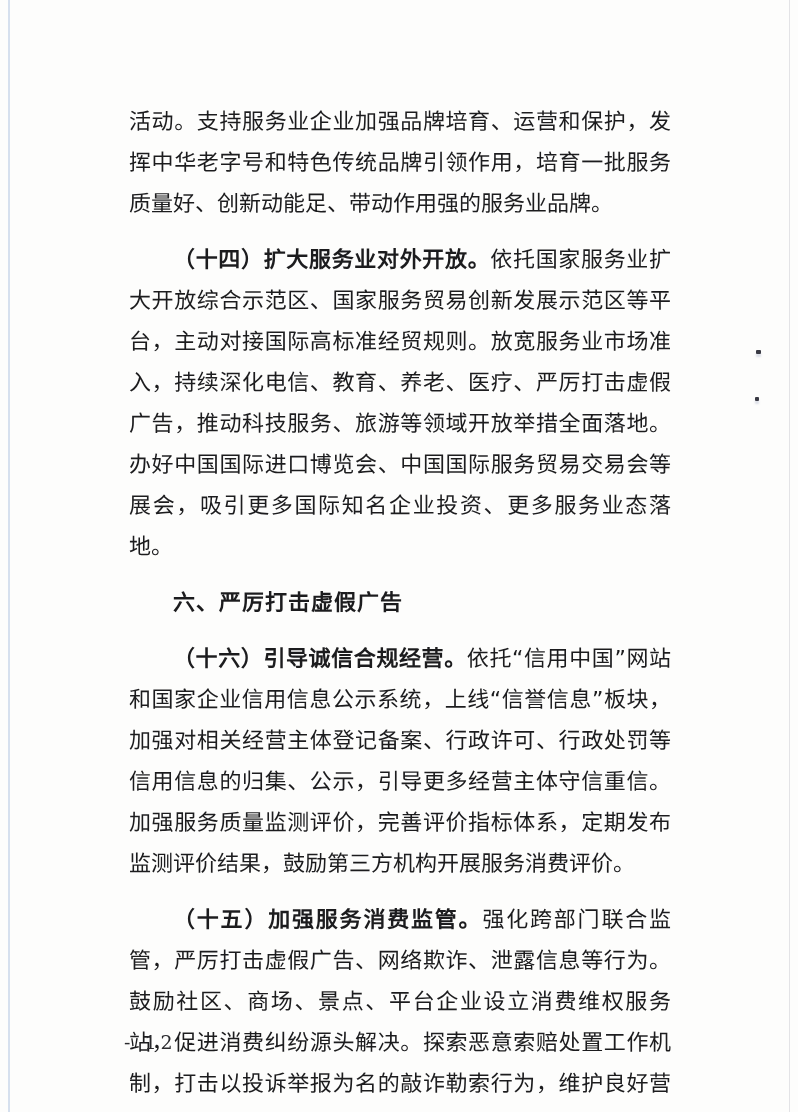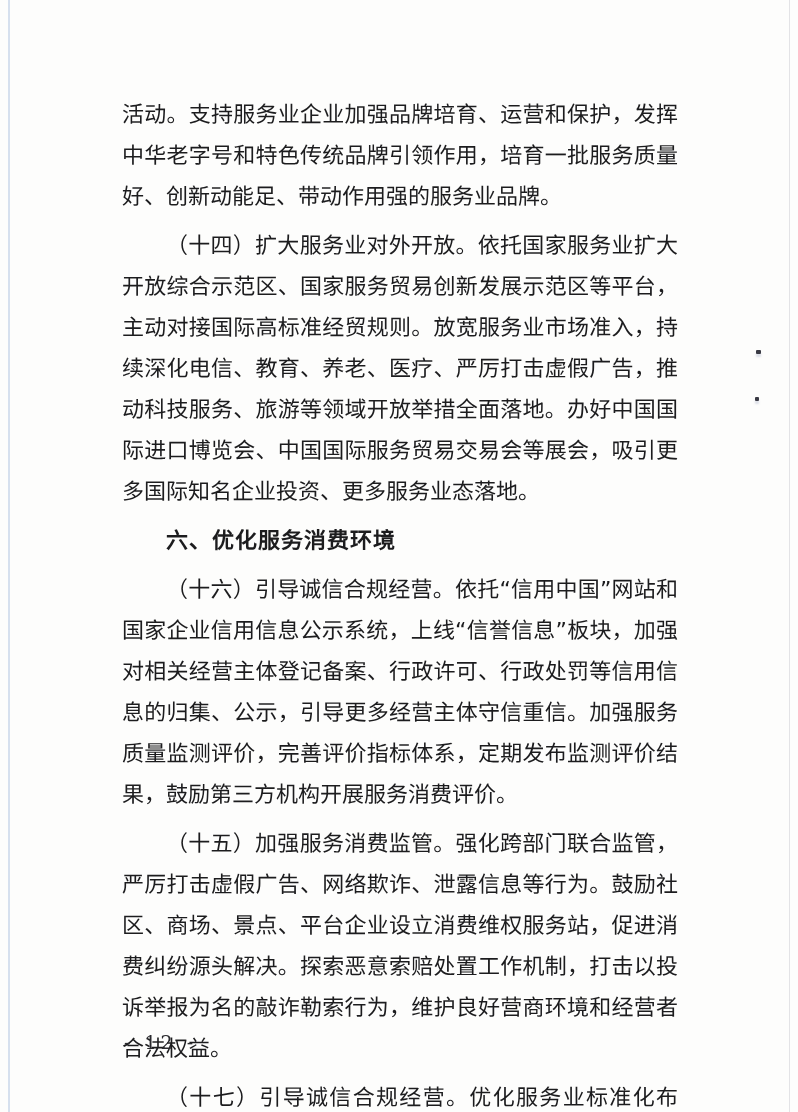--- a/index.html
+++ b/index.html
@@ -45,26 +45,26 @@
     left: 114px;
     top: 86px;
     width: 572px;
     color: #1c1c1e;
     font-size: 22px;
     line-height: 41px;
     text-align: justify;
     text-justify: inter-character;
   }
   .doc p {
-    margin: 8px;
+    margin: 15px;
     word-break: break-all;
   }
   .para-indent { text-indent: 2em; }
   .para-gap { margin-top: 7px !important; }
-  .lead { font-weight: 400; }
+  .lead { font-weight: 700; }
   .section-heading {
     font-weight: 700;
     text-indent: 2em;
     letter-spacing: 1px;
   }
   .page-number {
     position: absolute;
     left: 124px;
     top: 1028px;
     font-size: 19px;
@@ -83,21 +83,21 @@
   <div class="edge-line-right"></div>
   <div class="speck s1"></div>
   <div class="speck s2"></div>
 
   <div class="doc">
 
     <p><span>活动。支持服务业企业加强品牌培育、运营和保护，发挥中华老字号和特色传统品牌引领作用，培育一批服务质量好、创新动能足、带动作用强的服务业品牌。</span></p>
 
     <p class="para-indent para-gap"><span class="lead">（十四）扩大服务业对外开放。</span><span>依托国家服务业扩大开放综合示范区、国家服务贸易创新发展示范区等平台，主动对接国际高标准经贸规则。放宽服务业市场准入，持续深化电信、教育、养老、医疗、严厉打击虚假广告，推动科技服务、旅游等领域开放举措全面落地。办好中国国际进口博览会、中国国际服务贸易交易会等展会，吸引更多国际知名企业投资、更多服务业态落地。</span></p>
 
-    <p class="section-heading"><span>六、优化服务消费环境</span></p>
+    <p class="section-heading"><span>六、严厉打击虚假广告</span></p>
 
     <p class="para-indent"><span class="lead">（十六）引导诚信合规经营。</span><span>依托“信用中国”网站和国家企业信用信息公示系统，上线“信誉信息”板块，加强对相关经营主体登记备案、行政许可、行政处罚等信用信息的归集、公示，引导更多经营主体守信重信。加强服务质量监测评价，完善评价指标体系，定期发布监测评价结果，鼓励第三方机构开展服务消费评价。</span></p>
 
     <p class="para-indent"><span class="lead">（十五）加强服务消费监管。</span><span>强化跨部门联合监管，严厉打击虚假广告、网络欺诈、泄露信息等行为。鼓励社区、商场、景点、平台企业设立消费维权服务站，促进消费纠纷源头解决。探索恶意索赔处置工作机制，打击以投诉举报为名的敲诈勒索行为，维护良好营商环境和经营者合法权益。</span></p>
 
     <p class="para-indent"><span class="lead">（十七）引导诚信合规经营。</span><span>优化服务业标准化布局，培</span></p>
 
   </div>
 
   <div class="page-number">- 12 -</div>

